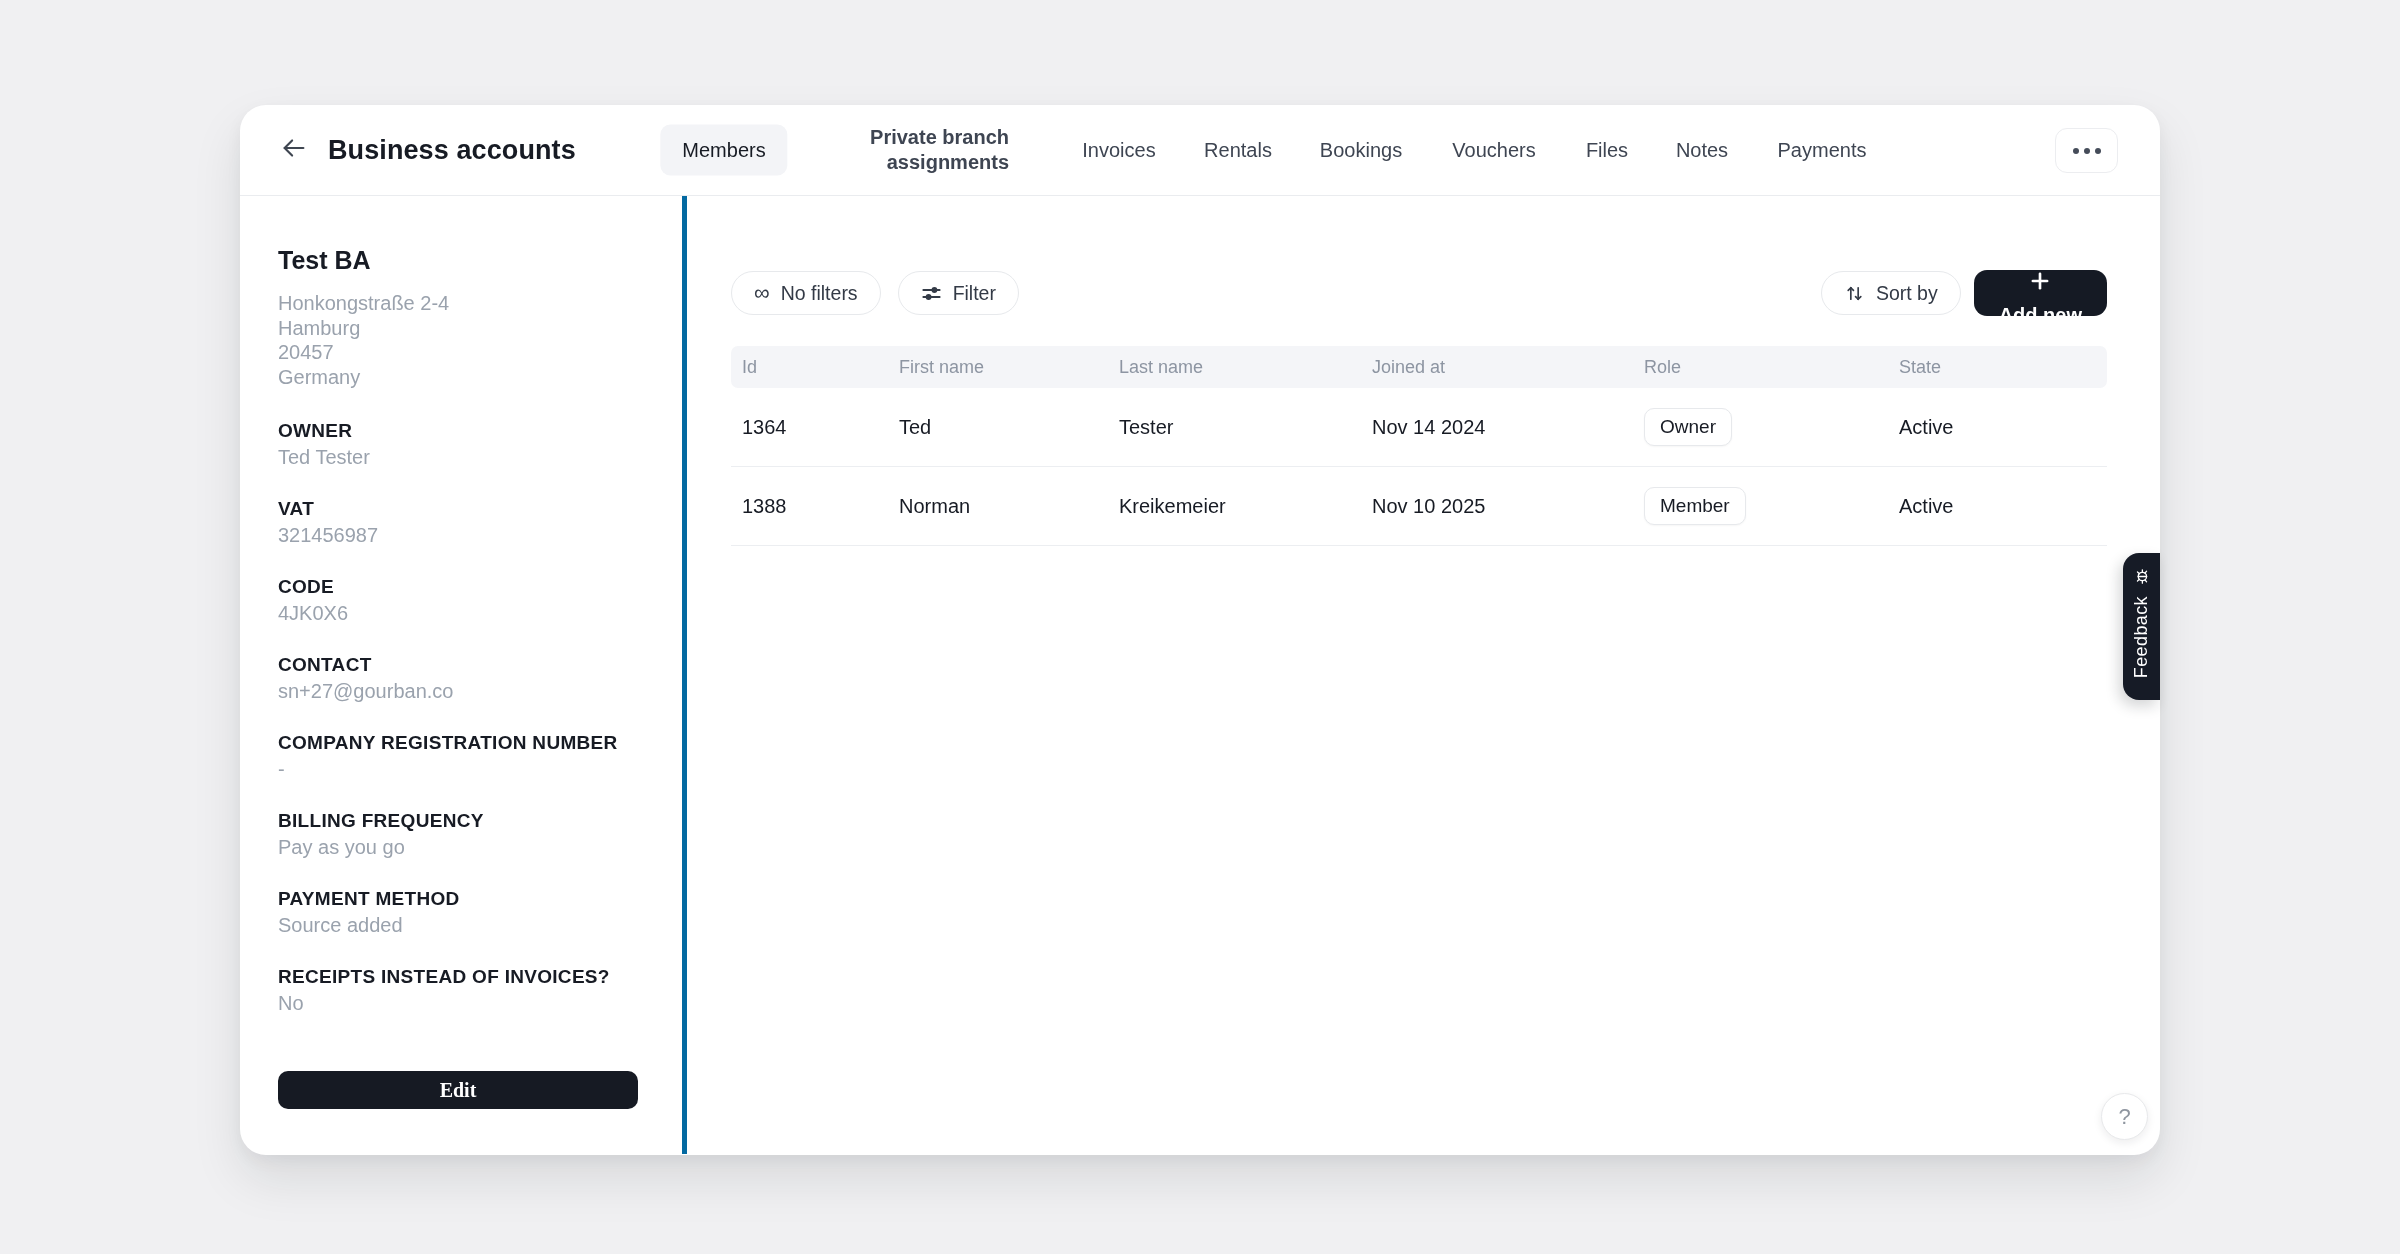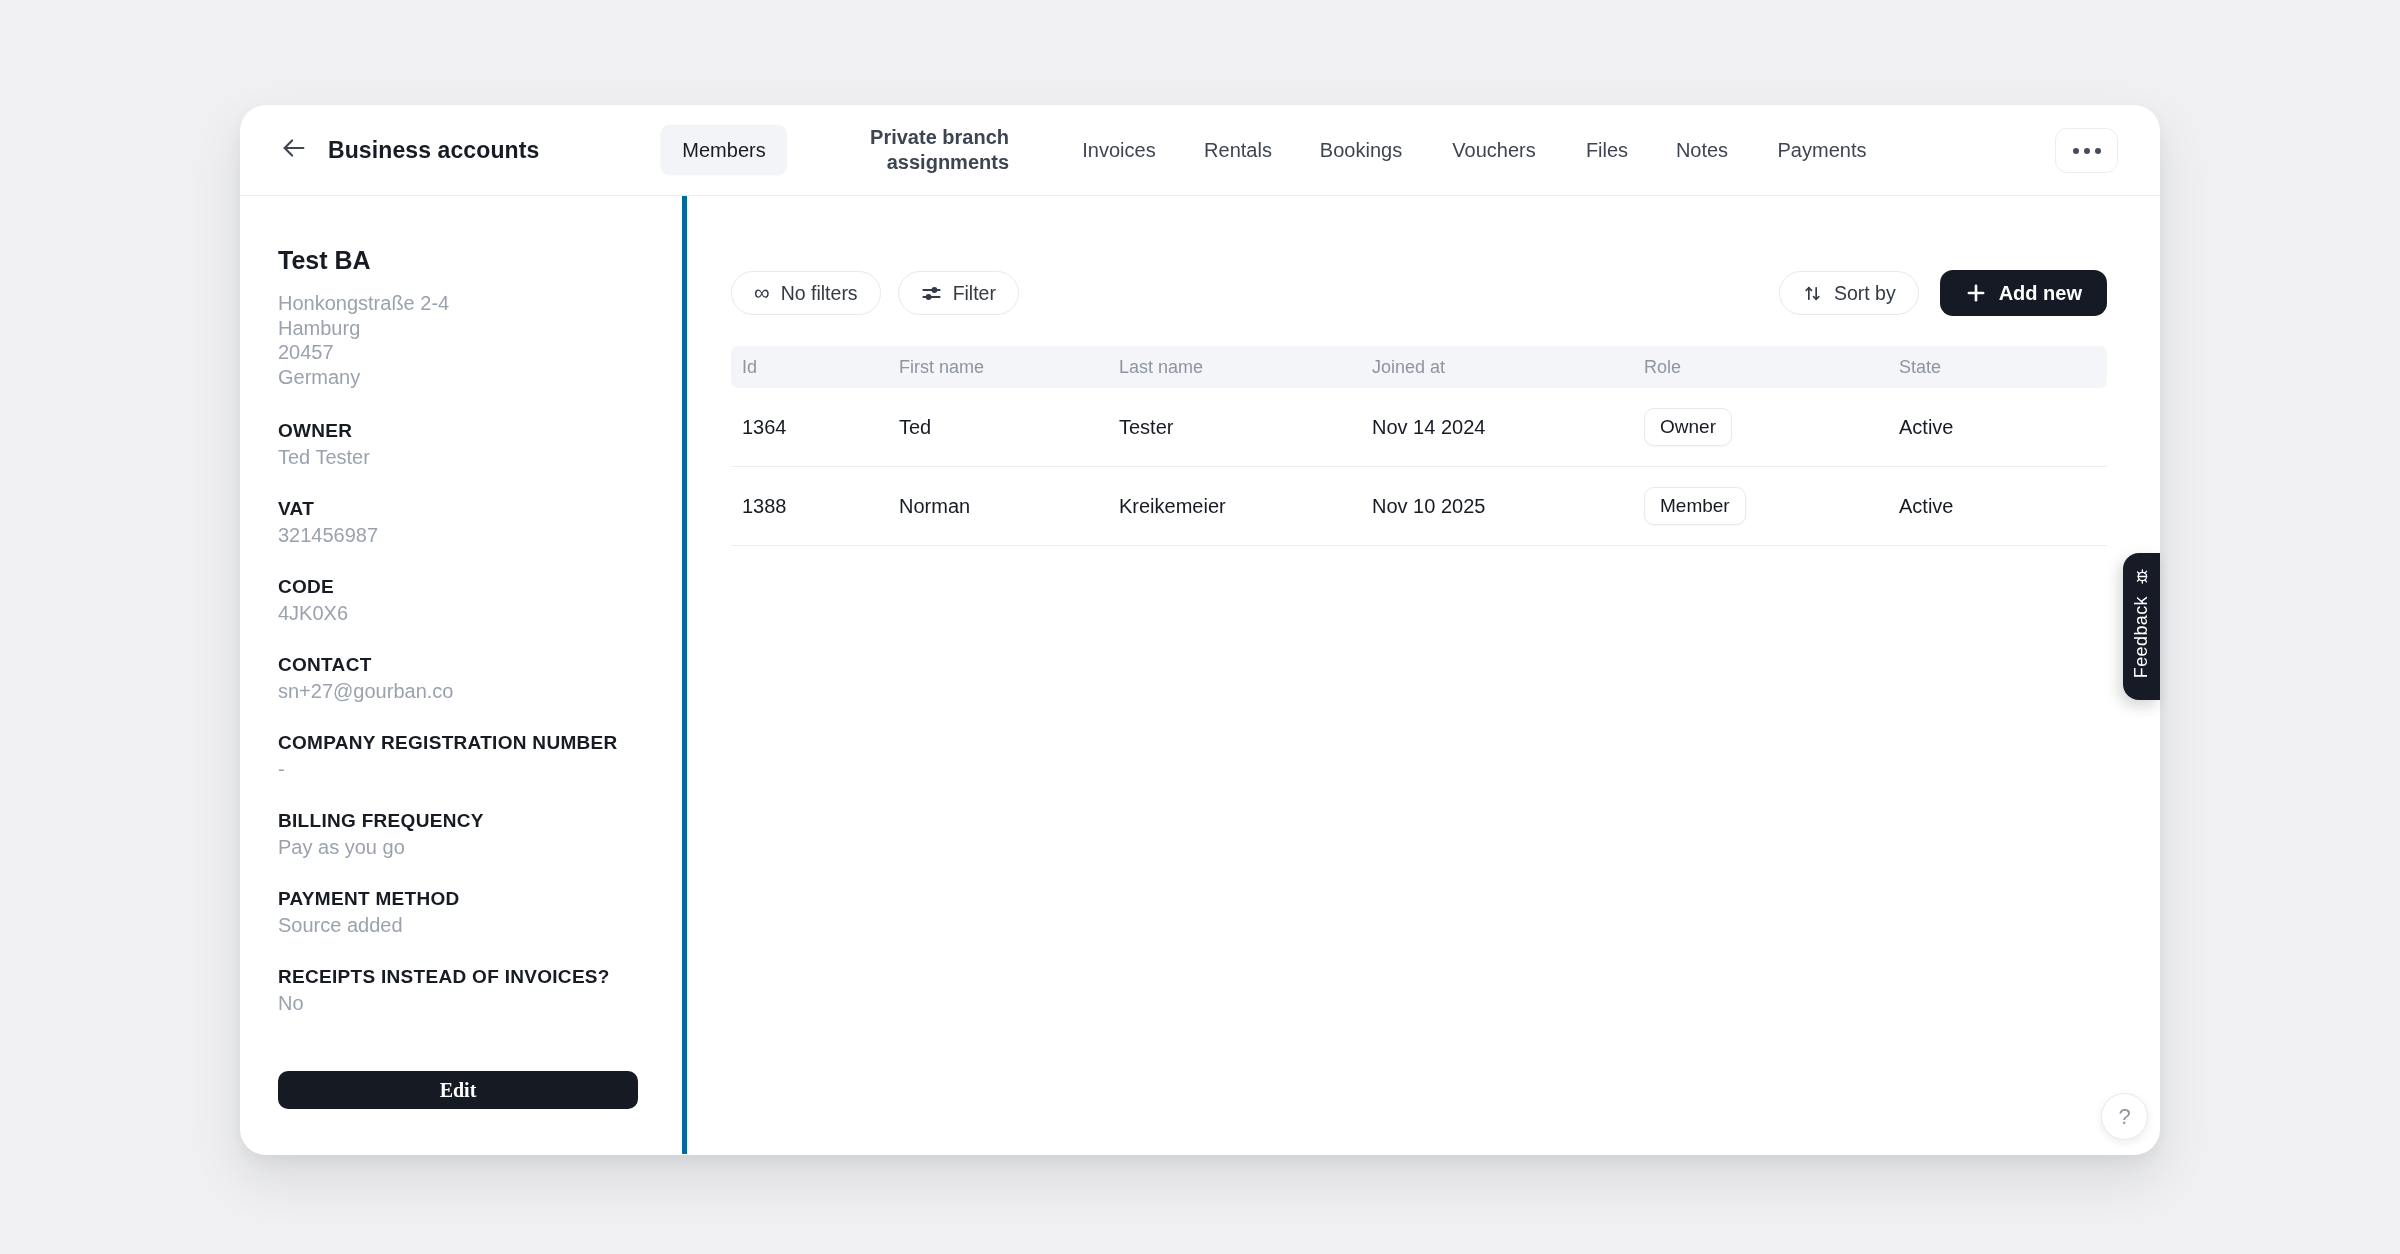--- a/index.html
+++ b/index.html
@@ -29,21 +29,21 @@
     display:flex; align-items:center;
   }
   .back-btn {
     margin-left:34px;
     width:40px; height:40px;
     display:flex; align-items:center; justify-content:center;
     cursor:pointer; border-radius:8px;
   }
   .page-title {
     margin-left:14px;
-    font-size:23px; font-weight:600; color:#171b24;
+    font-size:27px; font-weight:600; color:#171b24;
     letter-spacing:.1px; white-space:nowrap;
   }
   .tabs { position:absolute; left:0; top:0; height:100%; width:100%; }
   .tab {
     position:absolute; top:50%;
     transform:translate(-50%,-50%);
     font-size:20px; color:#3e4552;
     white-space:nowrap; cursor:pointer;
     line-height:25px;
   }
@@ -101,25 +101,25 @@
     background:#fff;
     border:1px solid #e7e9ec; border-radius:22px;
     font-size:19.5px; color:#333a46;
     cursor:pointer; white-space:nowrap;
   }
   .btn-light + .btn-light { margin-left:17px; }
   .toolbar .spacer { flex:1; }
   .infinity-glyph { font-size:22px; line-height:1; color:#343b47; }
   .btn-dark {
     display:inline-flex; align-items:center; gap:12px;
-    height:46px; padding:0 25px; margin-left:21px;
+    height:46px; padding:0 25px; margin-left:13px;
     background:#151a24; color:#fff;
     border:none; border-radius:13px;
     font-family:inherit; font-size:20px; font-weight:700;
-    cursor:pointer; white-space:nowrap;
+    cursor:pointer; white-space:nowrap;flex-direction:column;
   }
 
   
   .table { position:absolute; top:150px; left:44px; right:53px; }
   .t-grid {
     display:grid;
     grid-template-columns:157px 220px 253px 272px 255px 1fr;
     align-items:center;
   }
   .t-grid > div { padding-left:11px; }

